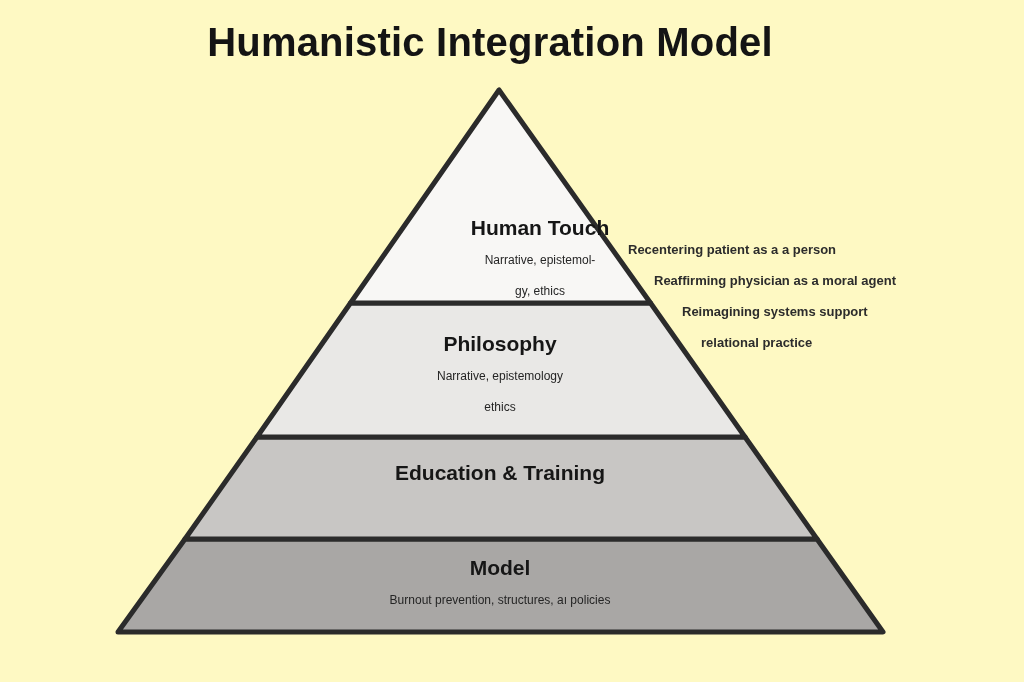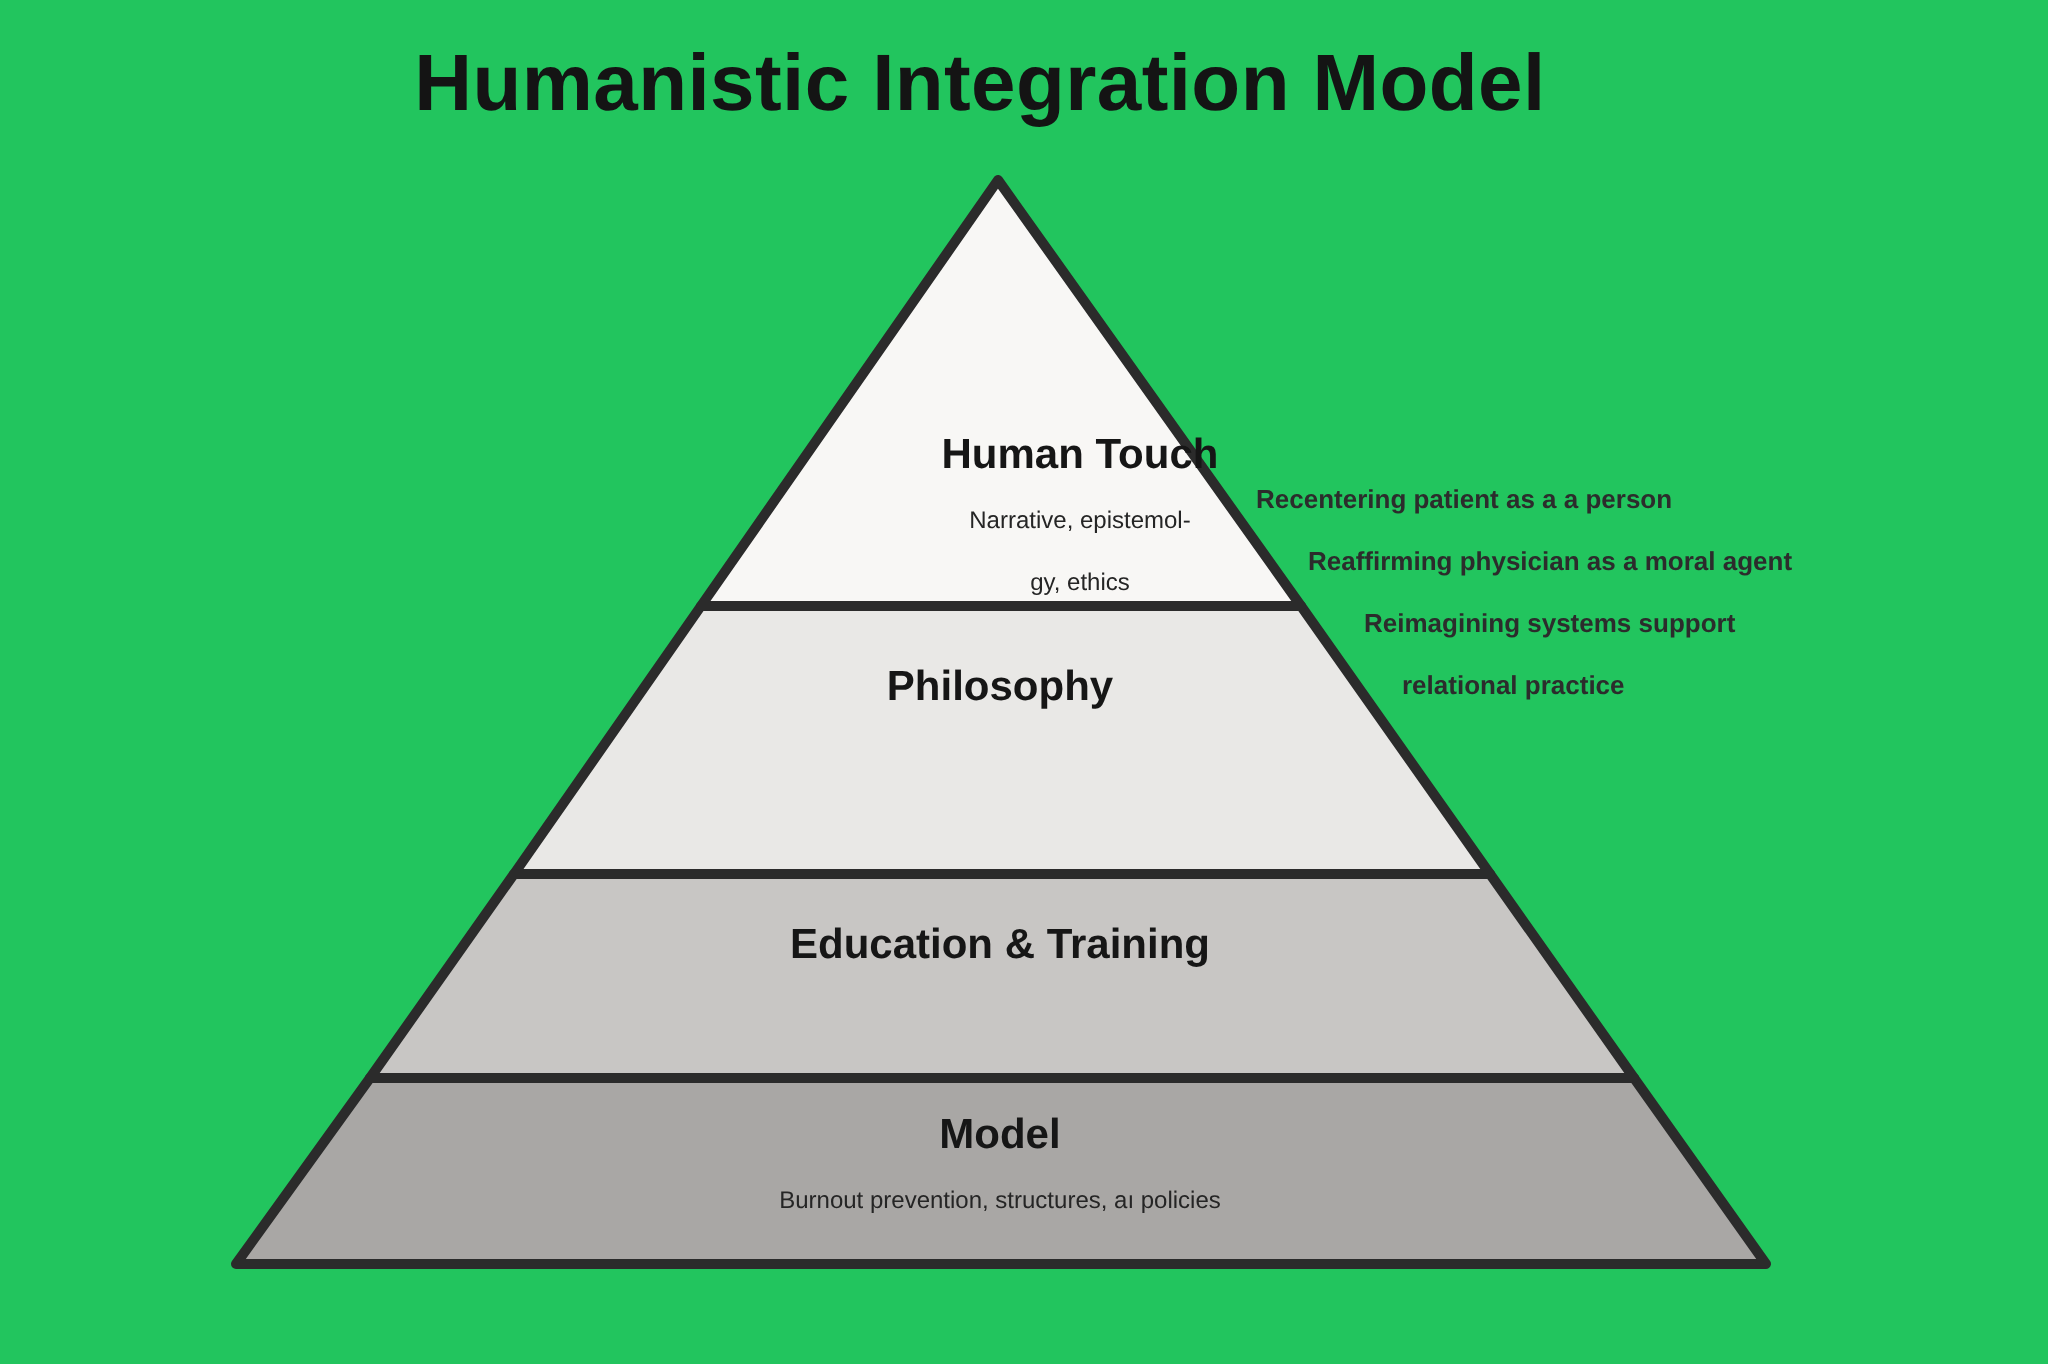--- a/index.html
+++ b/index.html
@@ -4,21 +4,21 @@
 <style>
   html, body {
     margin: 0;
     padding: 0;
     background: #ffffff;
   }
   .canvas {
     position: relative;
     width: 1024px;
     height: 682px;
-    background: #22c55e;
+    background: #fef9c3;
     font-family: "Liberation Sans", sans-serif;
     overflow: hidden;
   }
   .title {
     position: absolute;
     top: 18px;
     left: 0;
     width: 980px;
     margin: 0;
     text-align: center;
@@ -95,20 +95,24 @@
   <div class="tier-label t1">
     <span class="tier-heading">Human Touch</span>
     <span class="tier-body">
       <span>Narrative, epistemol-</span>
       <span>gy, ethics</span>
     </span>
   </div>
 
   <div class="tier-label t2">
     <span class="tier-heading">Philosophy</span>
+    <span class="tier-body">
+      <span>Narrative, epistemology</span>
+      <span>ethics</span>
+    </span>
   </div>
 
   <div class="tier-label t3">
     <span class="tier-heading">Education &amp; Training</span>
   </div>
 
   <div class="tier-label t4">
     <span class="tier-heading">Model</span>
     <span class="tier-body">
       <span>Burnout prevention, structures, aı policies</span>

